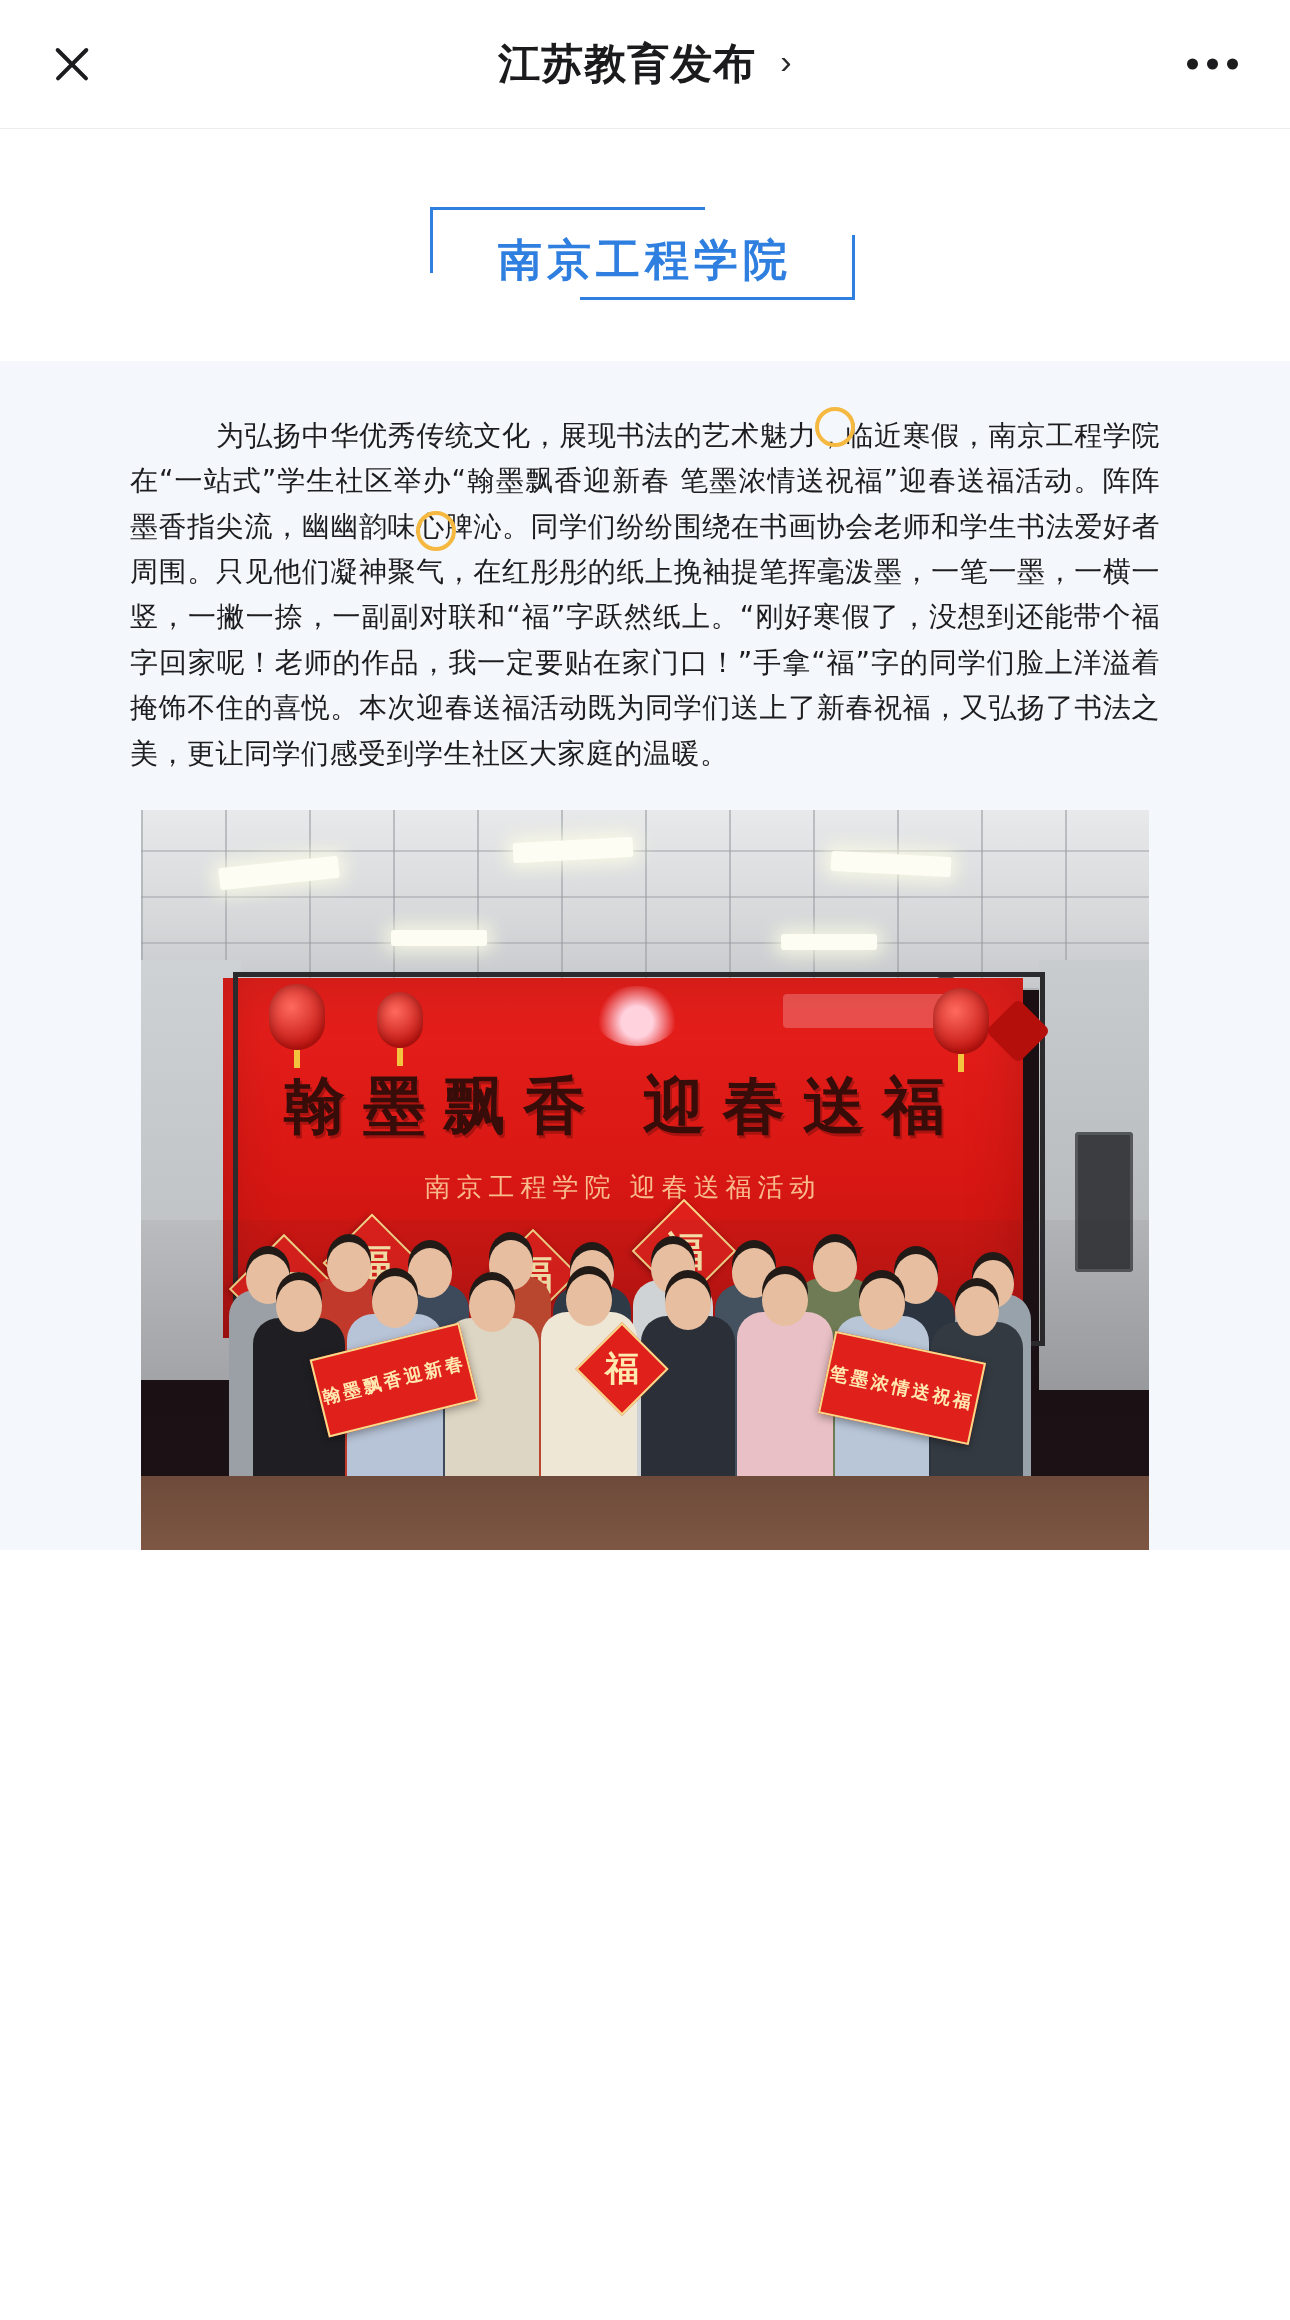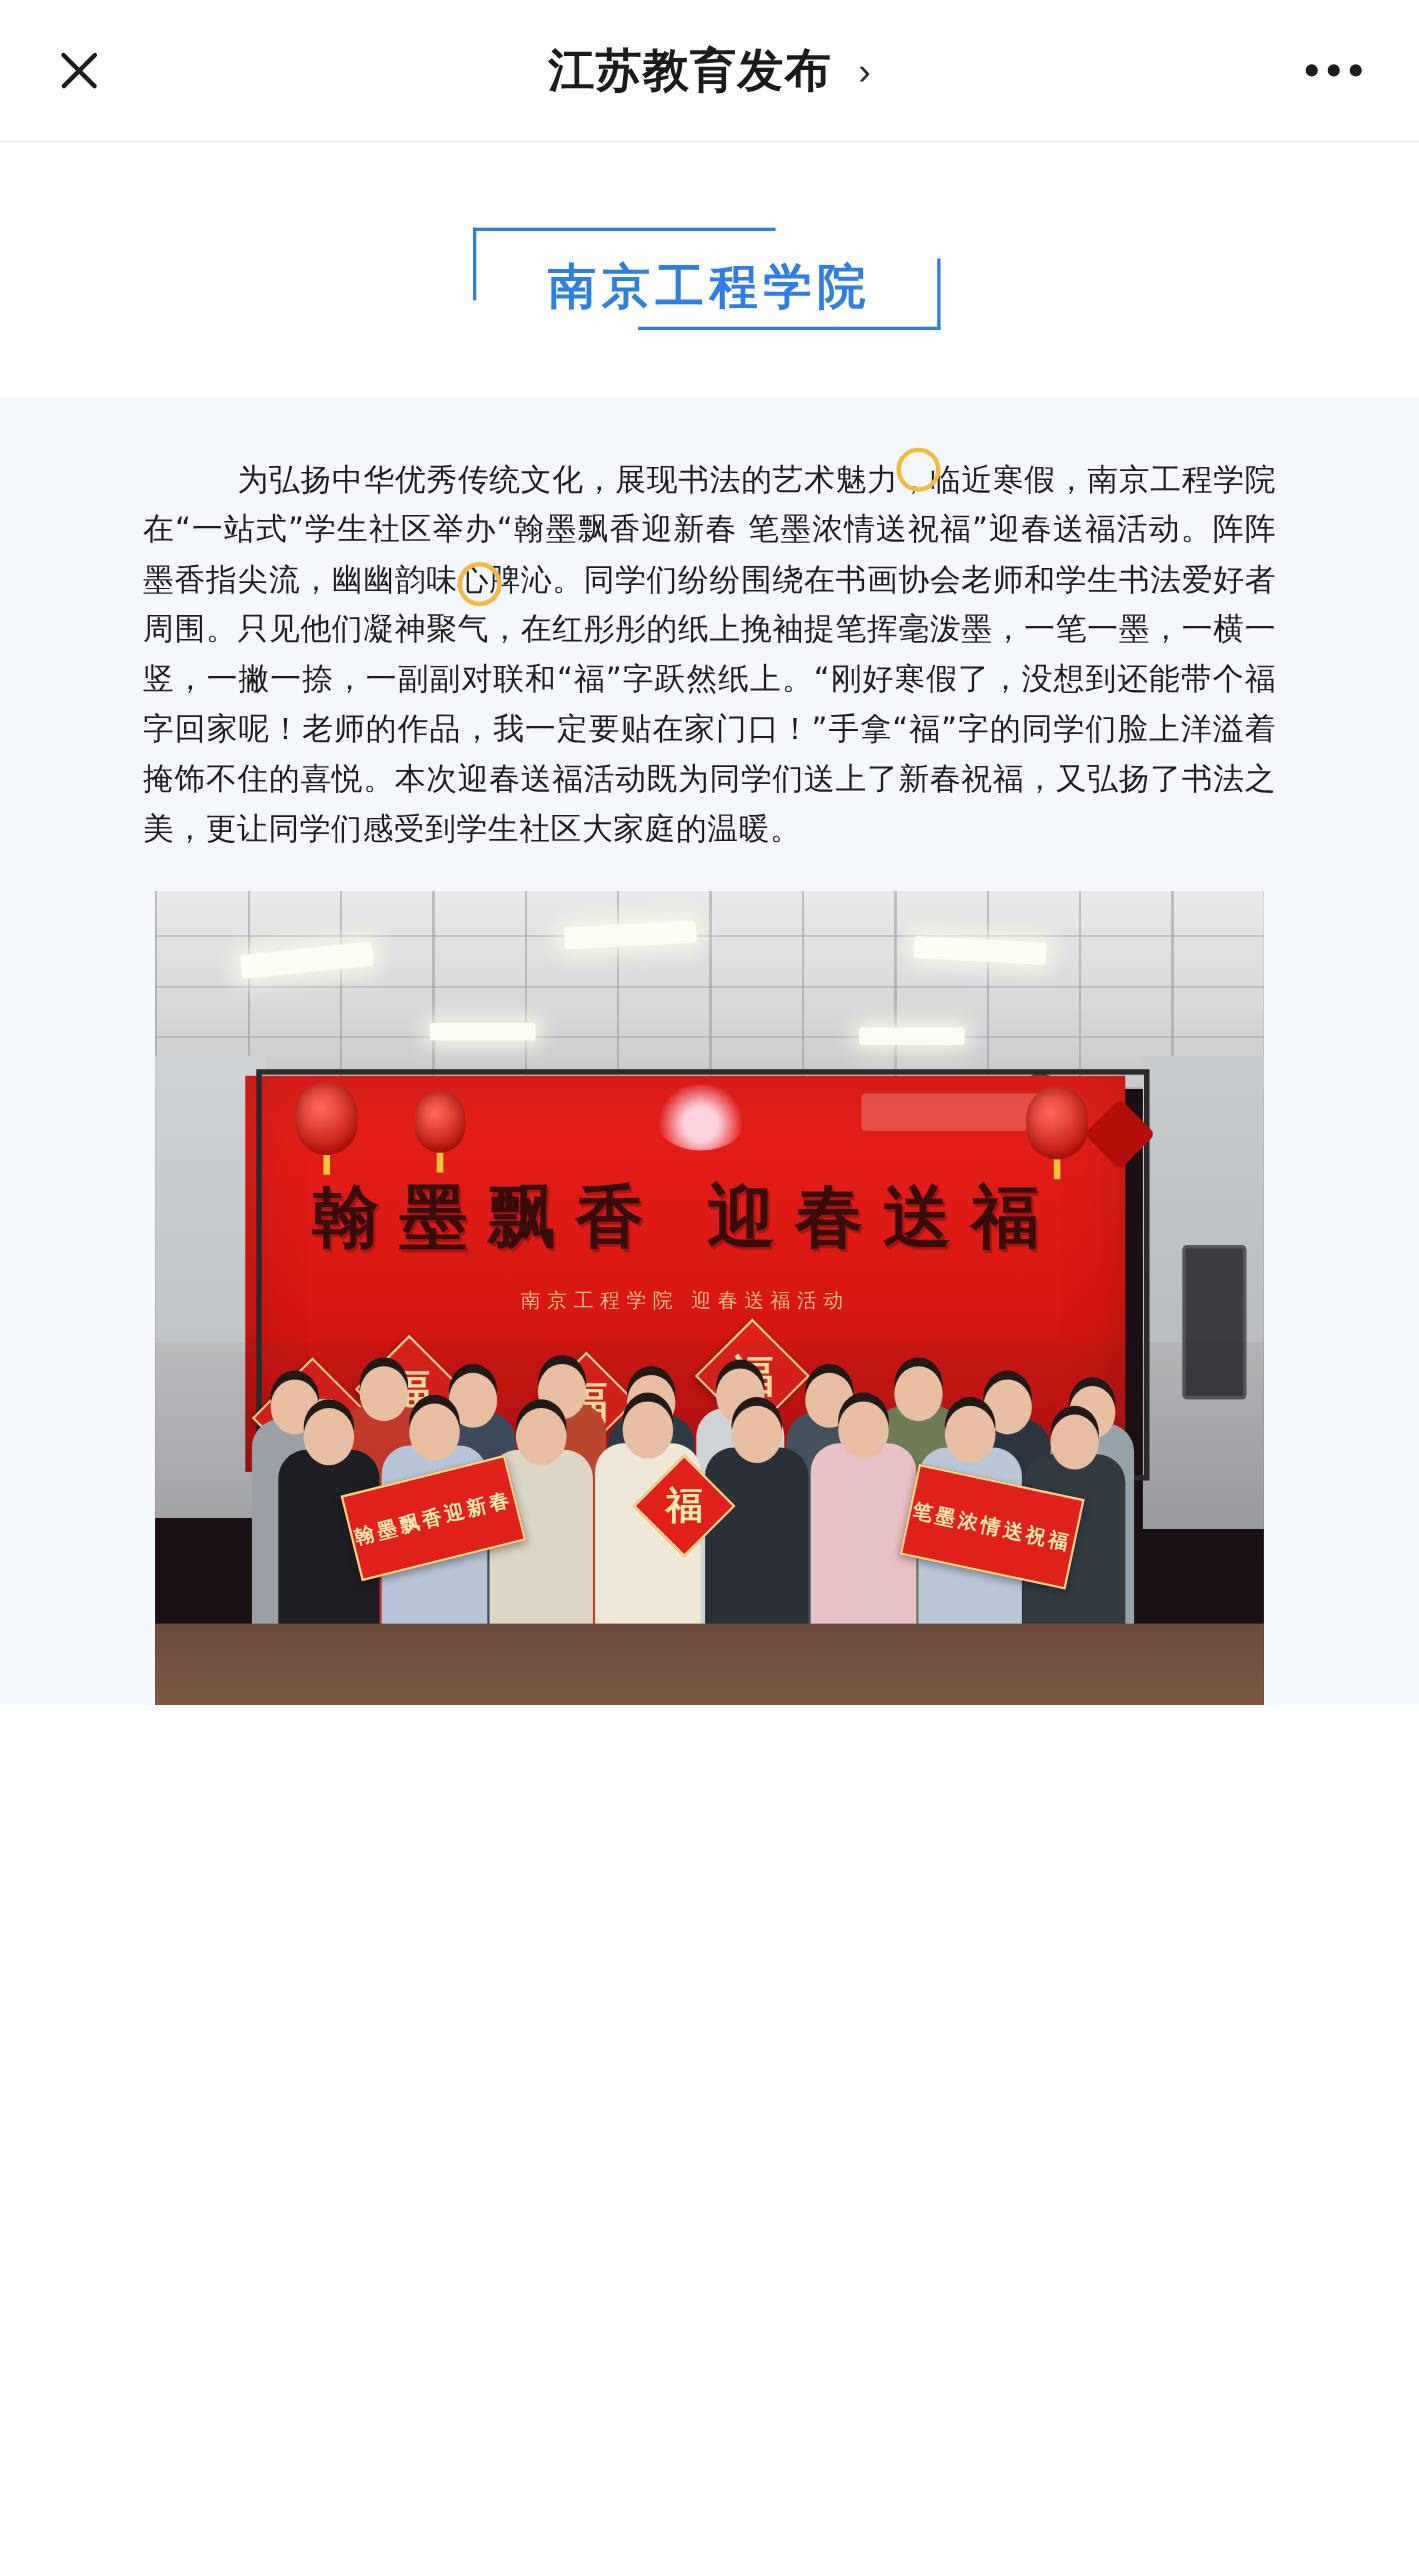--- a/index.html
+++ b/index.html
@@ -44,21 +44,20 @@
     width: 44px;
     height: 3.5px;
     background: #1c1c1e;
     border-radius: 2px;
   }
   .nav-close::before { transform: translate(-50%, -50%) rotate(45deg); }
   .nav-close::after  { transform: translate(-50%, -50%) rotate(-45deg); }
 
   .nav-title-wrap {
     display: flex;
-    align-items: center;
     gap: 24px;
   }
   .nav-title {
     font-size: 42px;
     font-weight: 700;
     letter-spacing: 1px;
     color: #1b1b1d;
     line-height: 1;
   }
   .nav-chevron {
@@ -235,21 +234,21 @@
     color: #2a0b08;
     font-size: 62px;
     font-weight: 700;
     letter-spacing: 18px;
     font-family: "DejaVu Serif", "Liberation Serif", serif;
     opacity: .92;
     text-shadow: 2px 3px 0 rgba(0,0,0,.25);
   }
   .scr-sub {
     position: absolute; top: 192px; left: 0; width: 100%;
-    text-align: center; color: #ffd9a0; font-size: 18px; letter-spacing: 6px;
+    text-align: center; color: #ffd9a0; font-size: 26px; letter-spacing: 6px;
     opacity: .85;
   }
   .scr-logo {
     position: absolute; left: 560px; top: 16px; width: 170px; height: 34px;
     background: rgba(255,255,255,.22); border-radius: 4px;
   }
   .scr-flower {
     position: absolute; left: 372px; top: 8px; width: 84px; height: 60px;
     background: radial-gradient(circle at 50% 60%, #ffd2de 0 28%, rgba(255,210,222,0) 70%);
     border-radius: 50%;

